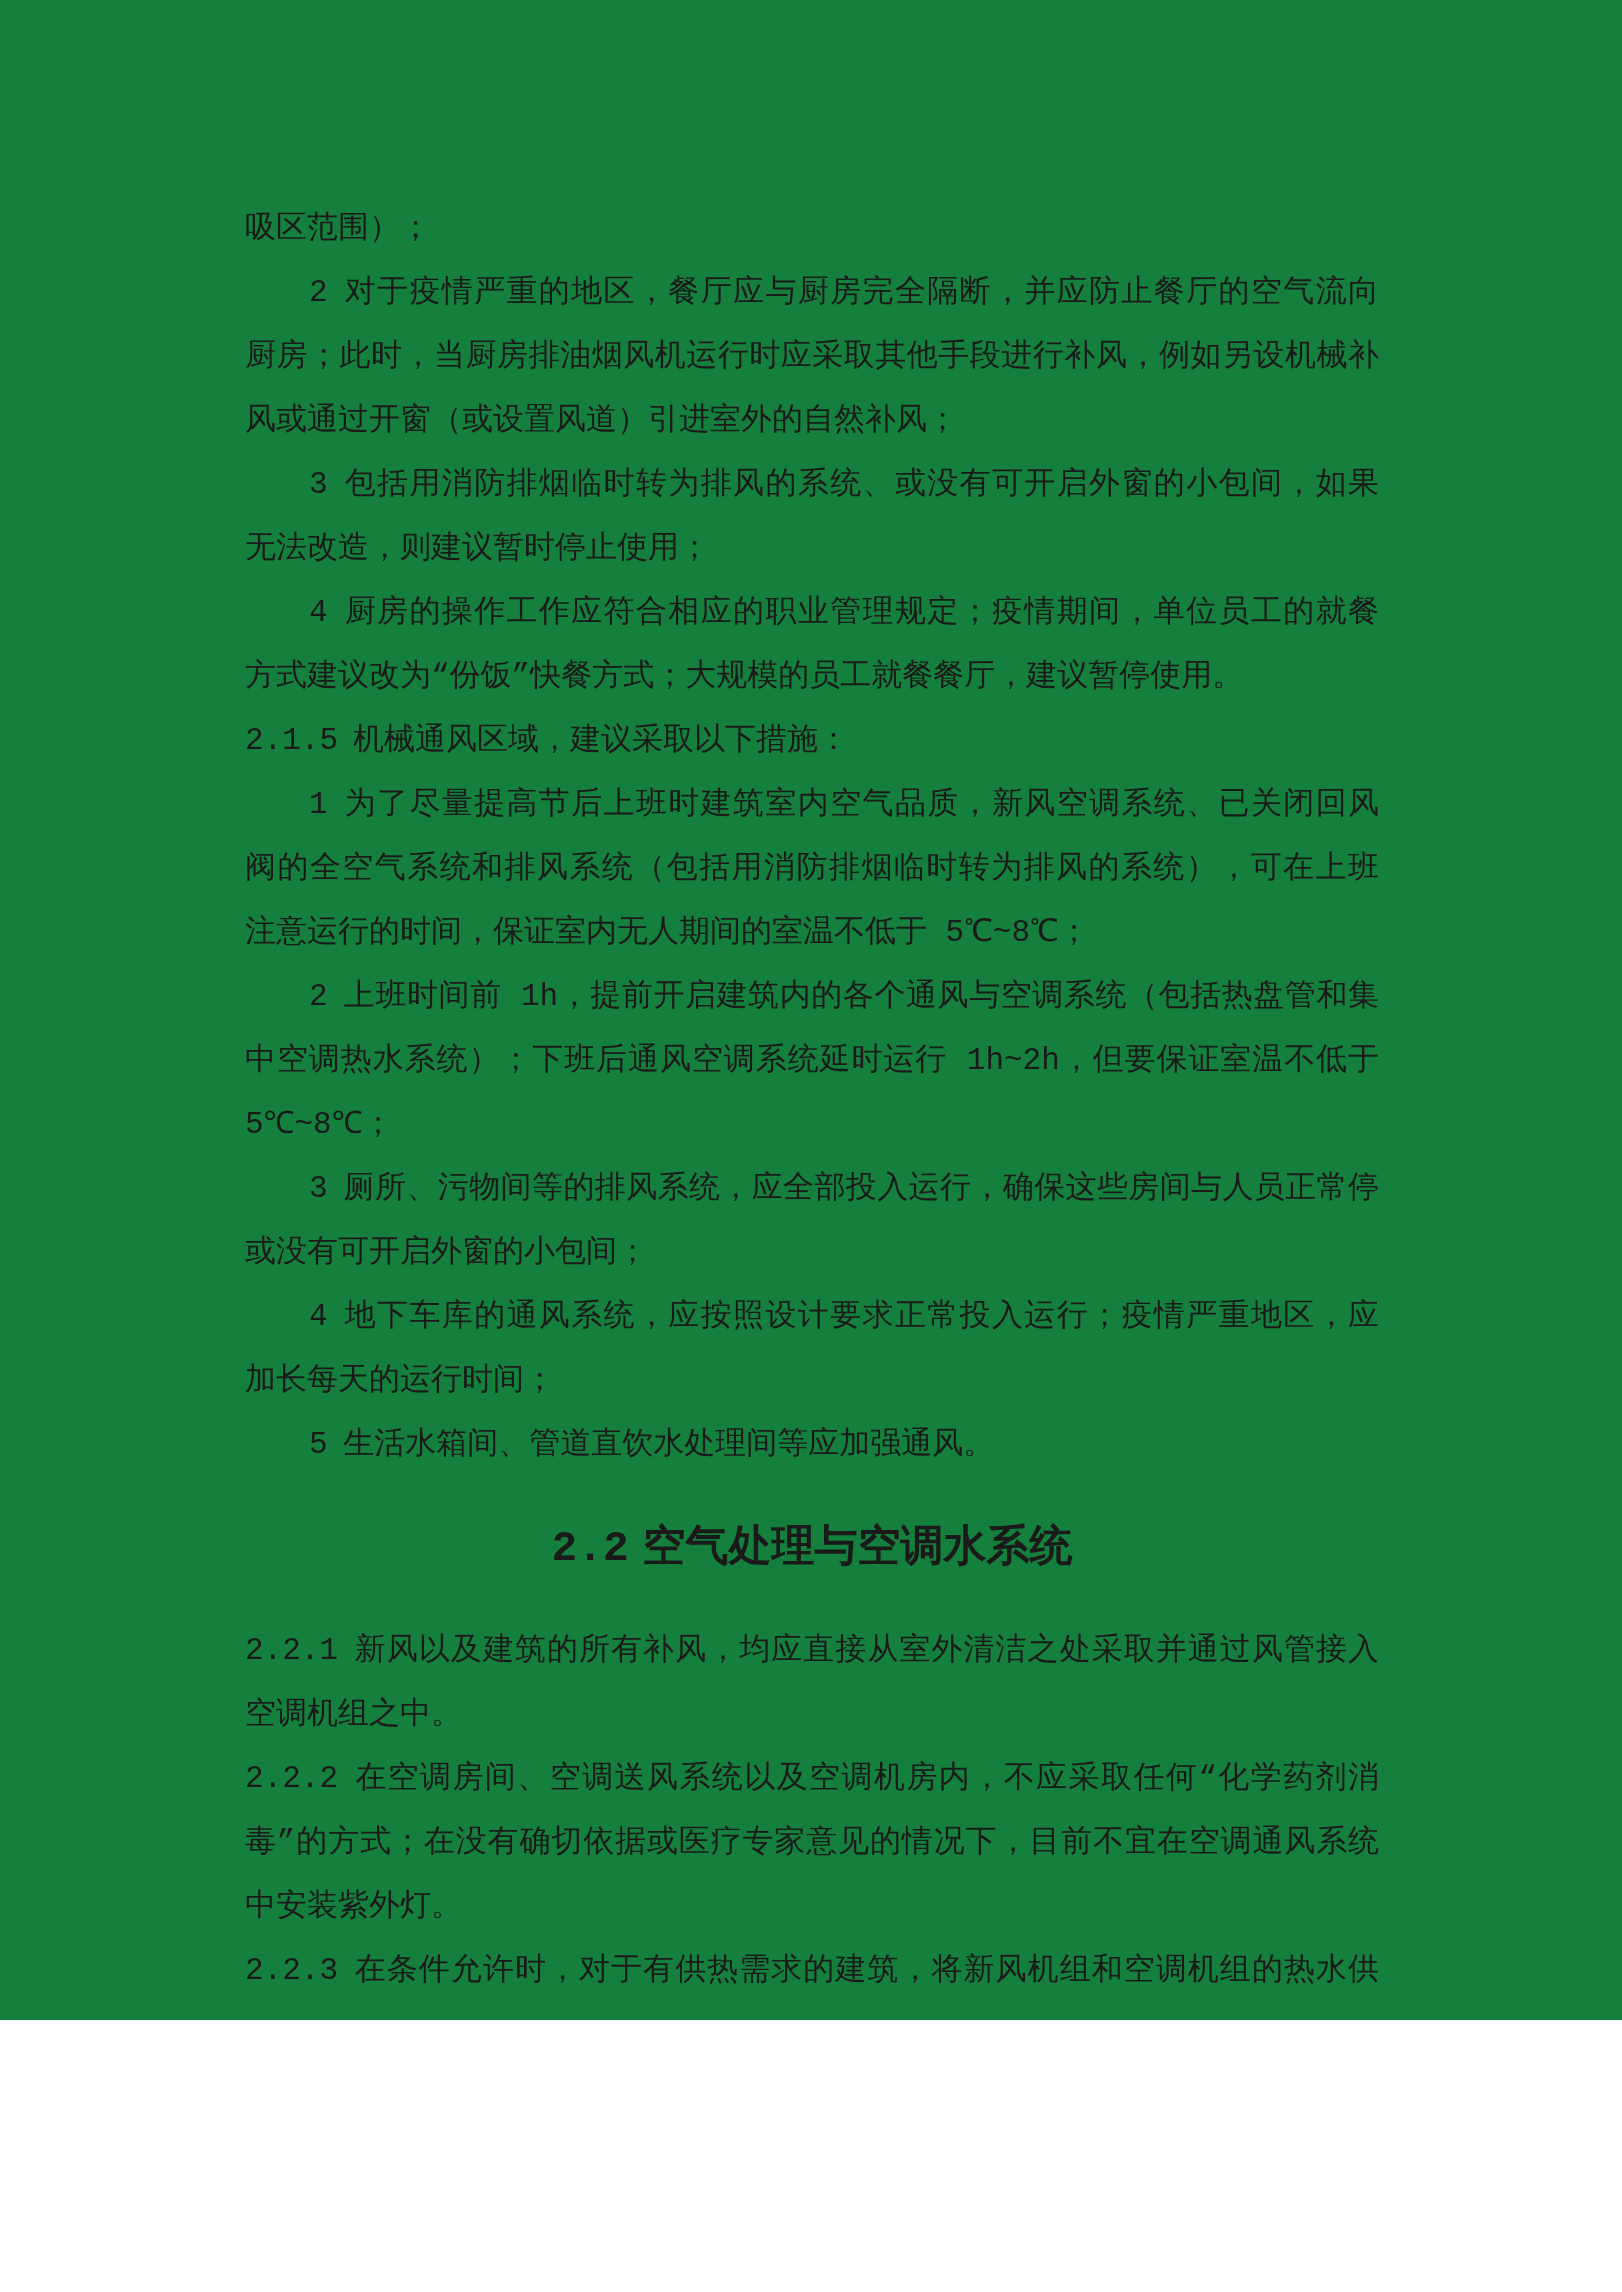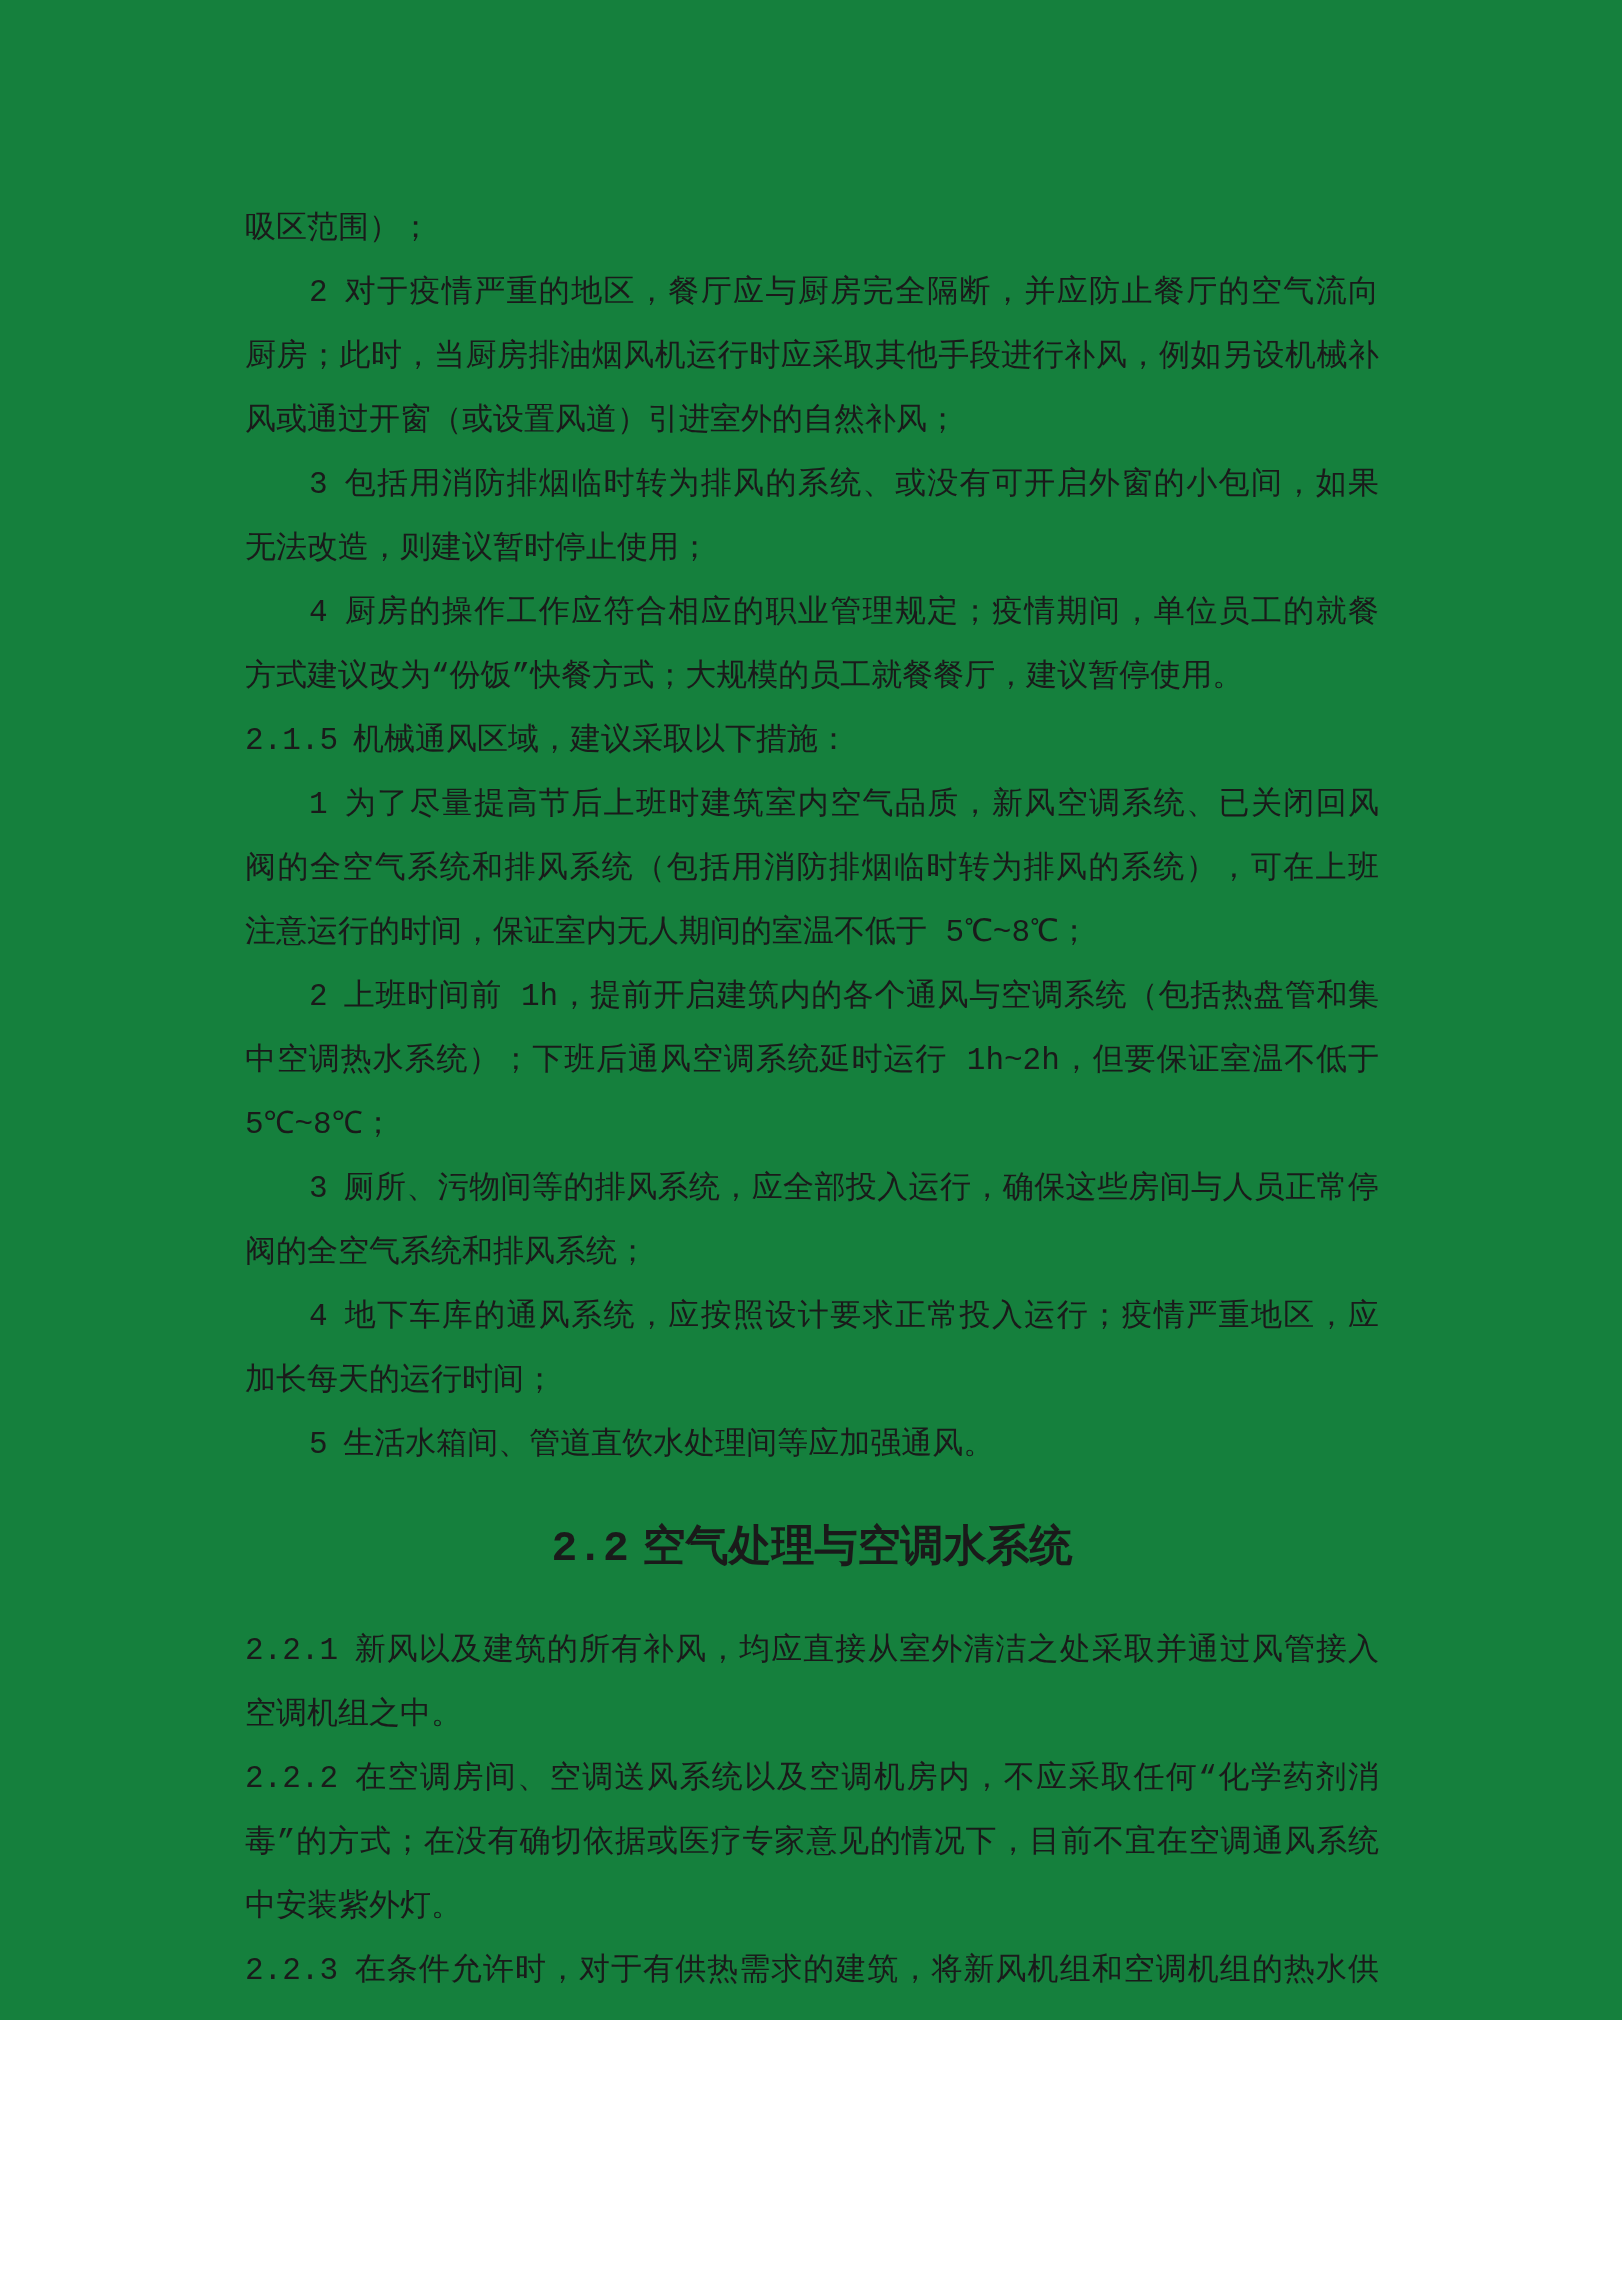--- a/index.html
+++ b/index.html
@@ -68,21 +68,21 @@
       <div class="line indent justify"><span class="num">4</span><span class="txt">厨房的操作工作应符合相应的职业管理规定；疫情期间，单位员工的就餐</span></div>
       <div class="line"><span class="txt">方式建议改为“份饭”快餐方式；大规模的员工就餐餐厅，建议暂停使用。</span></div>
       <div class="line"><span class="num wide">2.1.5</span><span class="txt">机械通风区域，建议采取以下措施：</span></div>
       <div class="line indent justify"><span class="num">1</span><span class="txt">为了尽量提高节后上班时建筑室内空气品质，新风空调系统、已关闭回风</span></div>
       <div class="line justify"><span class="txt">阀的全空气系统和排风系统（包括用消防排烟临时转为排风的系统），可在上班</span></div>
       <div class="line"><span class="txt">注意运行的时间，保证室内无人期间的室温不低于 5℃~8℃；</span></div>
       <div class="line indent justify"><span class="num">2</span><span class="txt">上班时间前 1h，提前开启建筑内的各个通风与空调系统（包括热盘管和集</span></div>
       <div class="line justify"><span class="txt">中空调热水系统）；下班后通风空调系统延时运行 1h~2h，但要保证室温不低于</span></div>
       <div class="line"><span class="txt">5℃~8℃；</span></div>
       <div class="line indent justify"><span class="num">3</span><span class="txt">厕所、污物间等的排风系统，应全部投入运行，确保这些房间与人员正常停</span></div>
-      <div class="line"><span class="txt">阀的全空气系统和排风系统；</span></div>
+      <div class="line"><span class="txt">或没有可开启外窗的小包间；</span></div>
       <div class="line indent justify"><span class="num">4</span><span class="txt">地下车库的通风系统，应按照设计要求正常投入运行；疫情严重地区，应</span></div>
       <div class="line"><span class="txt">加长每天的运行时间；</span></div>
       <div class="line indent"><span class="num">5</span><span class="txt">生活水箱间、管道直饮水处理间等应加强通风。</span></div>
       <div class="line heading"><span class="num">2.2</span><span class="txt">空气处理与空调水系统</span></div>
       <div class="line justify"><span class="num">2.2.1</span><span class="txt">新风以及建筑的所有补风，均应直接从室外清洁之处采取并通过风管接入</span></div>
       <div class="line"><span class="txt">空调机组之中。</span></div>
       <div class="line justify"><span class="num">2.2.2</span><span class="txt">在空调房间、空调送风系统以及空调机房内，不应采取任何“化学药剂消</span></div>
       <div class="line justify"><span class="txt">毒”的方式；在没有确切依据或医疗专家意见的情况下，目前不宜在空调通风系统</span></div>
       <div class="line"><span class="txt">中安装紫外灯。</span></div>
       <div class="line justify"><span class="num">2.2.3</span><span class="txt">在条件允许时，对于有供热需求的建筑，将新风机组和空调机组的热水供</span></div>

